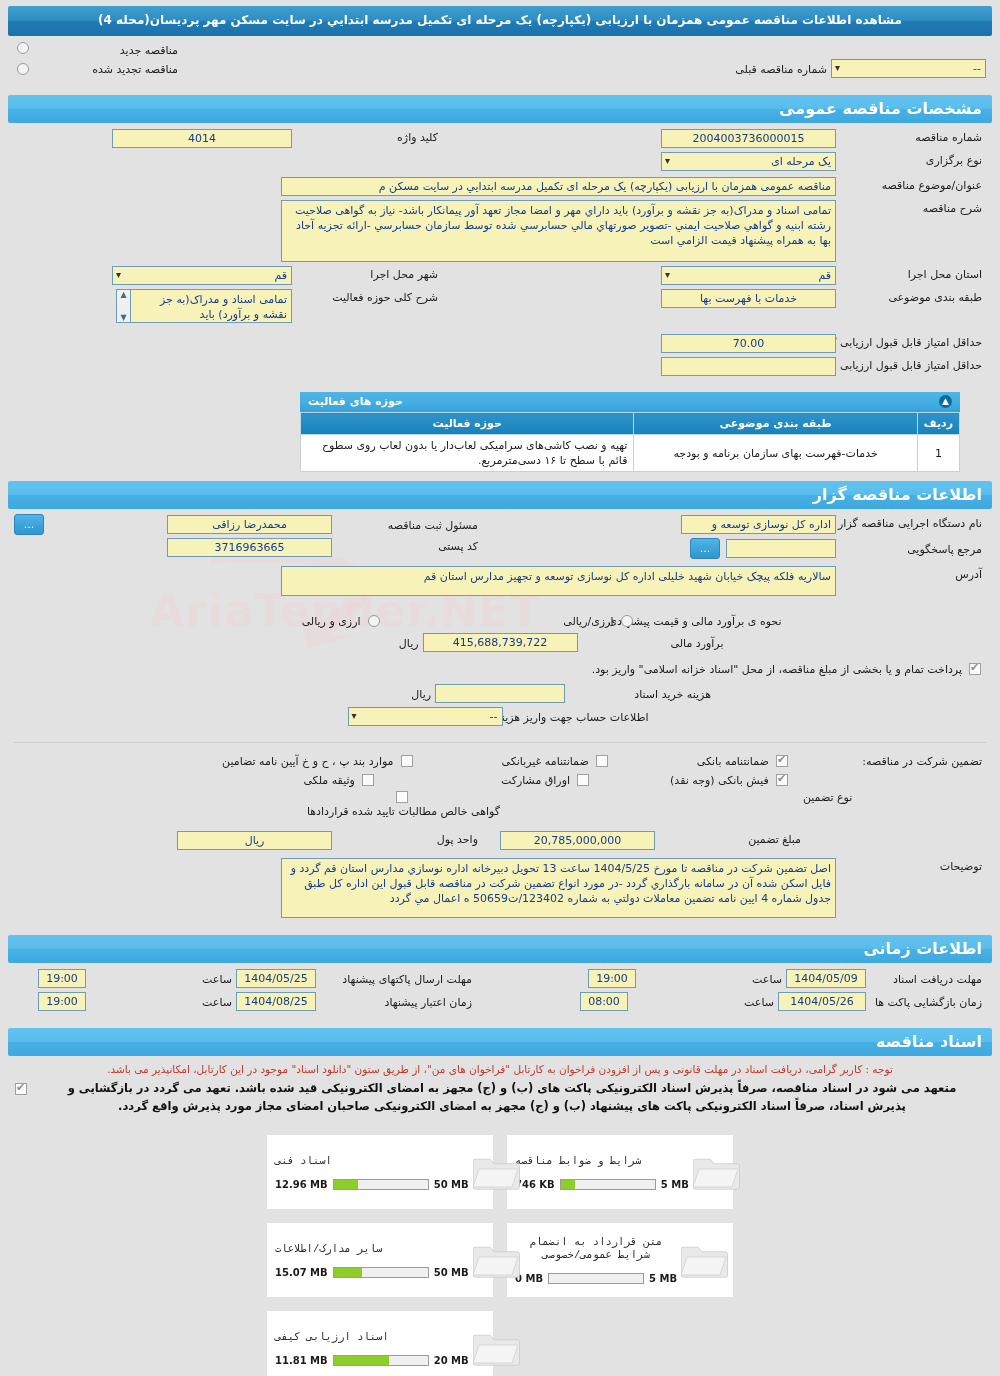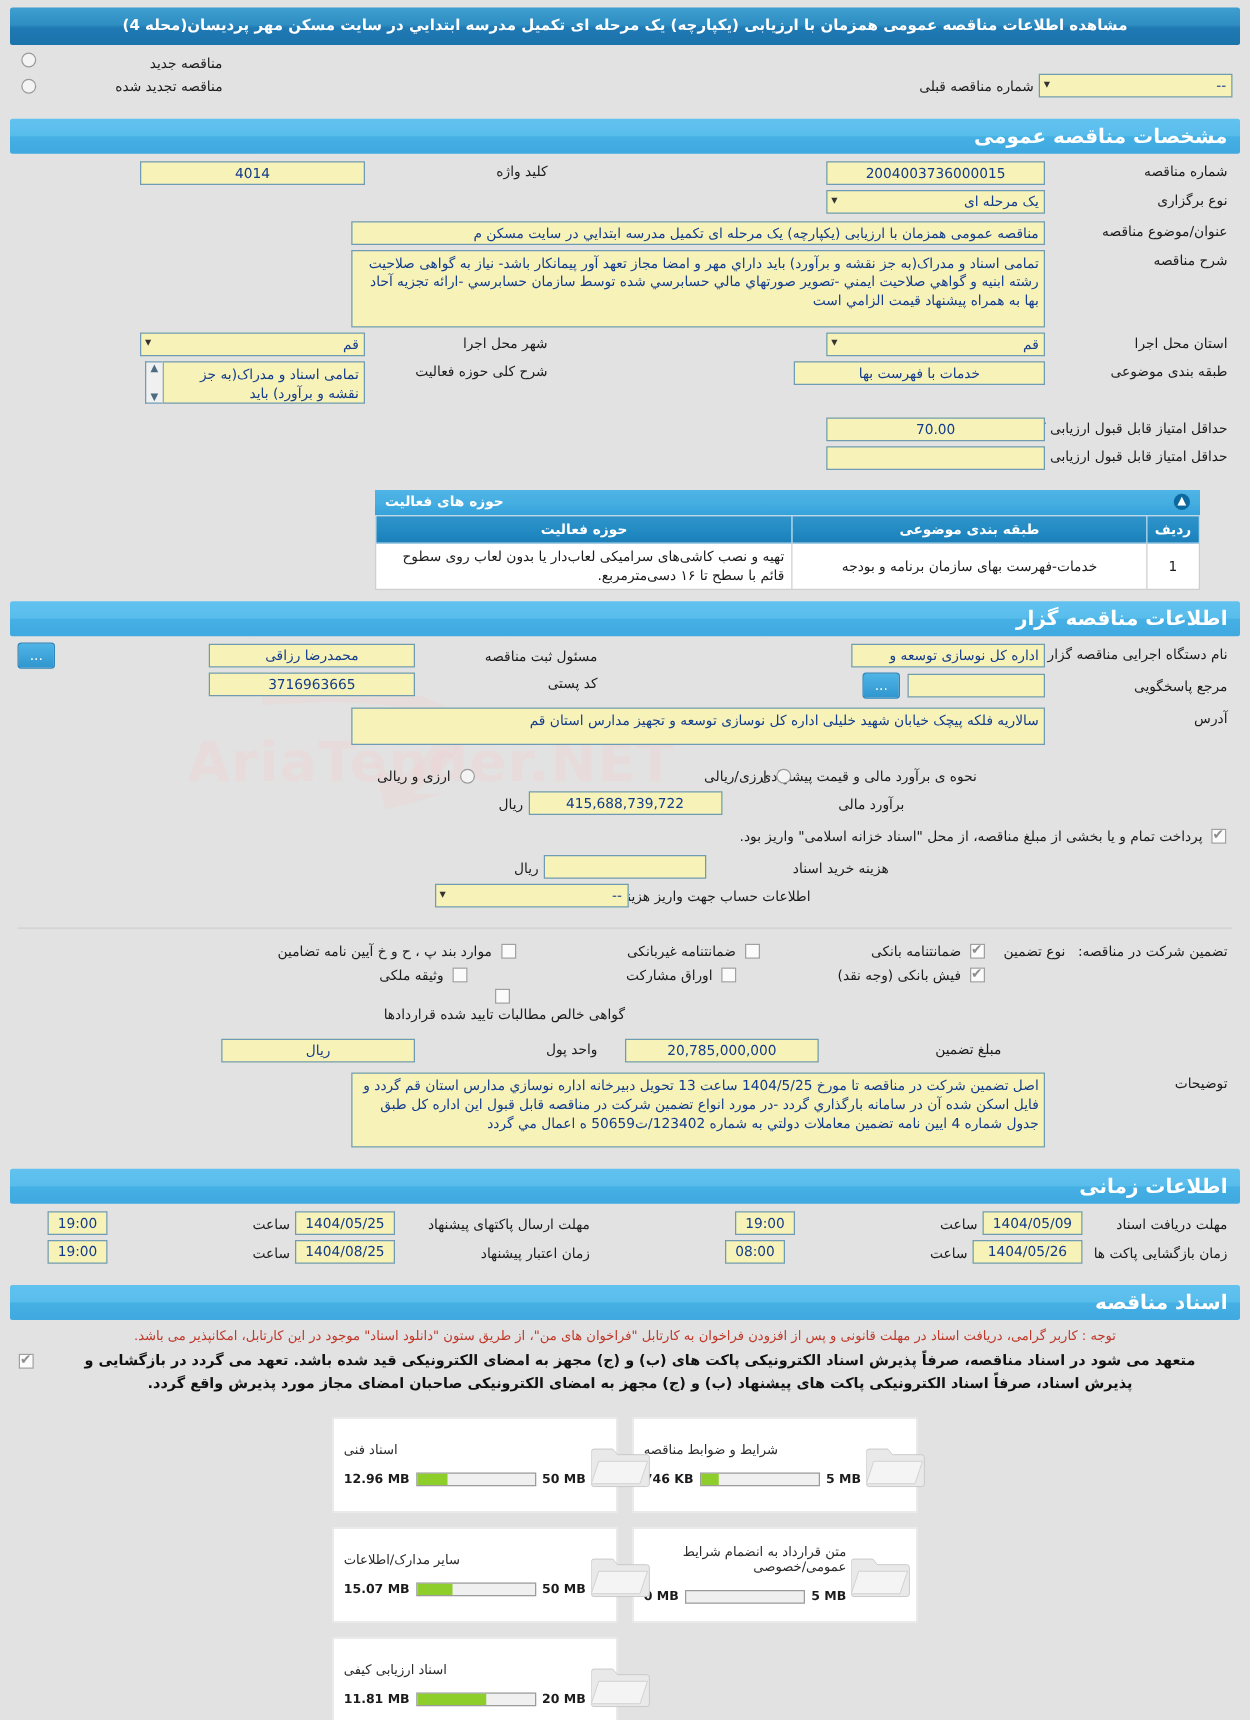--- a/index.html
+++ b/index.html
@@ -117,21 +117,21 @@
   }
 
   
   .files { display: flex; flex-direction: column; align-items: center; margin-top: 12px; }
   .filerow { display: flex; flex-direction: row; gap: 12px; margin-bottom: 12px; }
   .filecard {
     width: 228px; height: 76px; background: #fff; border: 1px solid #e3e3e3;
     padding: 6px 8px; display: flex; flex-direction: row-reverse; align-items: center; gap: 4px;
   }
   .filecard .fc-right { flex: 1; display: flex; flex-direction: column; align-items: flex-end; }
-  .fc-title { font-size: 10.5px; color: #2b2b2b; margin-bottom: 12px; text-align: right; }
+  .fc-title { font-size: 10.5px; color: #2b2b2b; margin-bottom: 12px; text-align: center; font-family: Liberation Mono, monospace; }
   .fc-meter { display: flex; flex-direction: row-reverse; align-items: center; gap: 5px; direction: ltr; }
   .meter { width: 96px; height: 11px; background: #f0f0f0; border: 1px solid #9c9c9c; position: relative; }
   .meter i { display: block; height: 100%; background: #8dce2a; }
   .fc-used, .fc-max { font-size: 10px; color: #1b1b1b; white-space: nowrap; font-weight: bold; }
   .folder { width: 48px; height: 40px; flex: 0 0 auto; }
 
   
   .notice-red { color: #c0392b; font-size: 10.5px; text-align: center; line-height: 1.5; padding: 2px 12px; }
   .notice-bold { color: #111; font-size: 11.5px; font-weight: bold; text-align: center; line-height: 1.55; padding: 0 22px 6px 22px; }
   .notice-wrap { display: flex; flex-direction: row-reverse; align-items: flex-start; gap: 6px; padding: 0 12px; }
@@ -198,21 +198,21 @@
     </div>
 
     <div class="cols" style="margin-top:4px;">
       <div class="colR">
         <div class="frow">
           <span class="lbl">استان محل اجرا</span>
           <div class="fld sel" style="width:175px;">قم</div>
         </div>
         <div class="frow">
           <span class="lbl">طبقه بندی موضوعی</span>
-          <div class="fld" style="width:201px;">خدمات با فهرست بها</div>
+          <div class="fld" style="width:175px;">خدمات با فهرست بها</div>
         </div>
       </div>
       <div class="colL">
         <div class="frow" style="margin-right:58px;">
           <span class="lbl">شهر محل اجرا</span>
           <div class="fld sel" style="width:180px;">قم</div>
         </div>
         <div class="frow" style="margin-right:58px;">
           <span class="lbl">شرح کلی حوزه فعالیت</span>
           <div style="display:flex;">
@@ -325,21 +325,21 @@
       <span class="lbl">اطلاعات حساب جهت واریز هزینه خرید اسناد</span>
       <div class="fld sel" style="width:155px;">--</div>
     </div>
   </div>
 
   <div class="sep"></div>
 
   <div class="body-area" style="padding-top:2px;">
     <div style="display:flex; flex-direction:row; align-items:flex-start;">
       <span class="lbl" style="padding-top:2px; white-space:nowrap;">تضمین شرکت در مناقصه:</span>
-      <span class="lbl" style="padding-top:2px; white-space:nowrap;">نوع تضمین</span>
+      <span class="lbl" style="padding-top:2px; white-space:nowrap;margin-top:36px;">نوع تضمین</span>
       <div style="flex:1; display:flex; flex-direction:column; gap:4px; padding-right:6px;">
         <div style="display:flex; flex-direction:row; align-items:center;">
           <span class="chk on"></span>
           <span class="lbl">ضمانتنامه بانکی</span>
           <span style="width:80px"></span>
           <span class="chk"></span>
           <span class="lbl">ضمانتنامه غیربانکی</span>
           <span style="width:80px"></span>
           <span class="chk"></span>
           <span class="lbl">موارد بند پ ، ح و خ آیین نامه تضامین</span>

